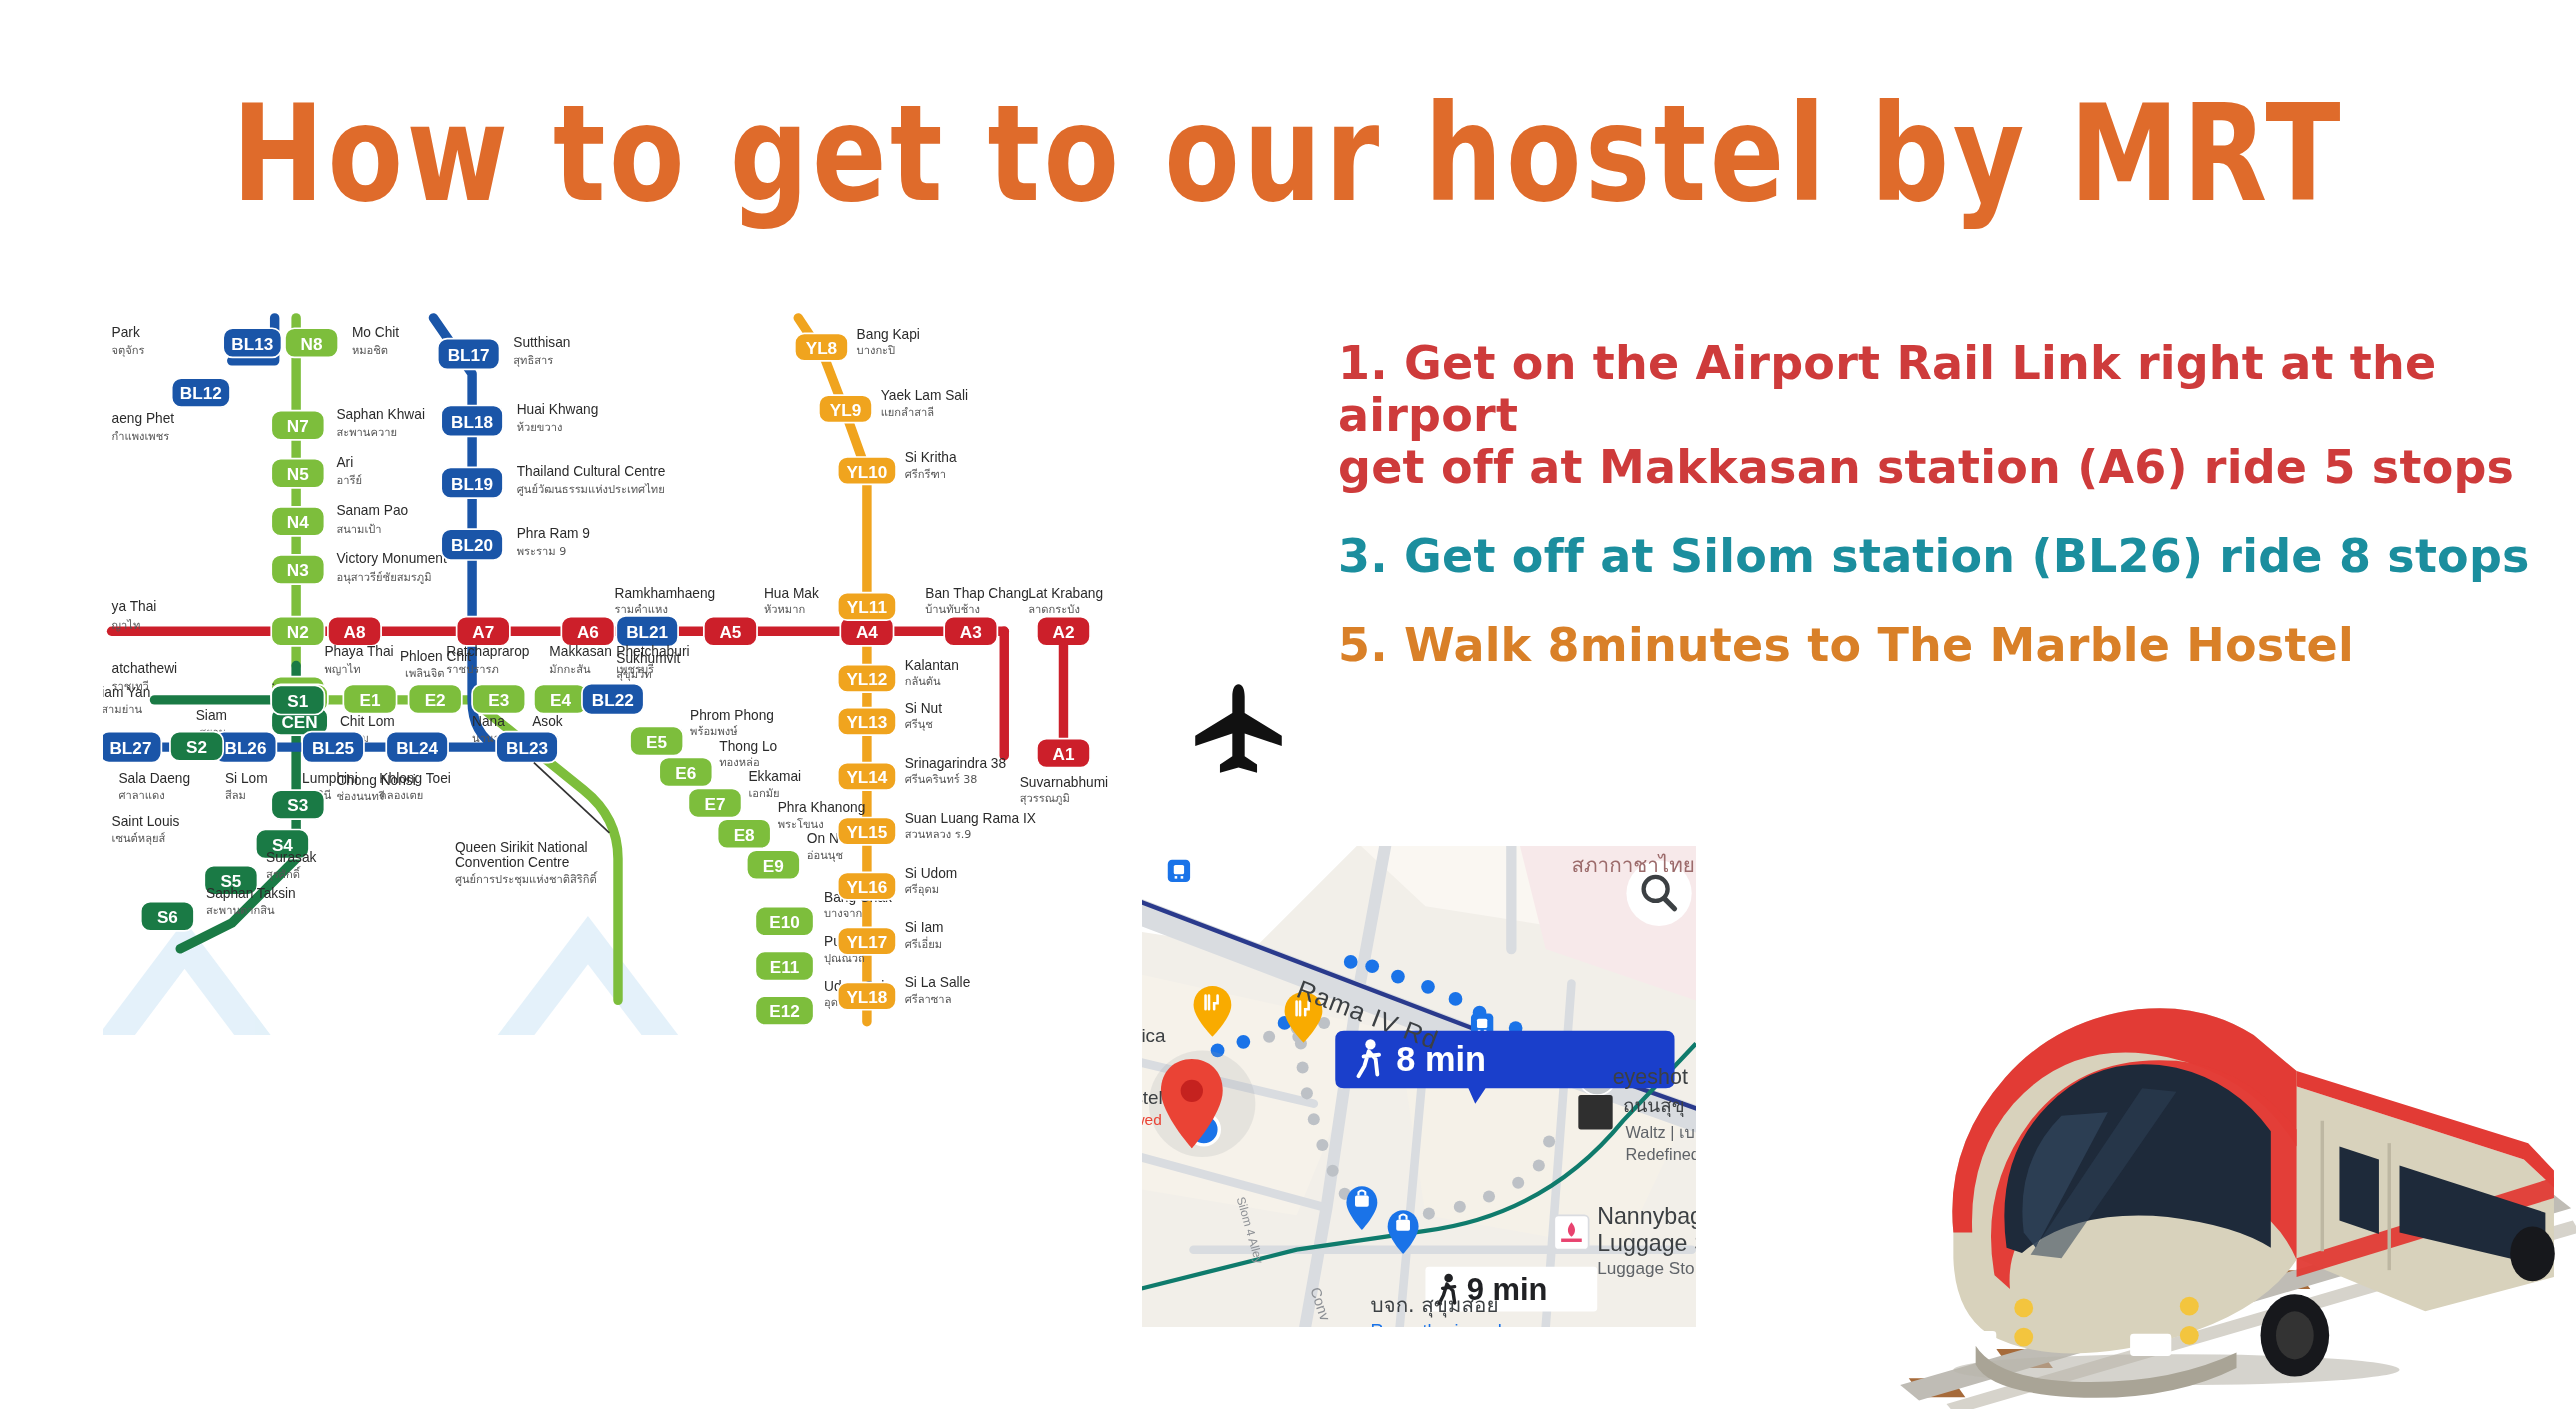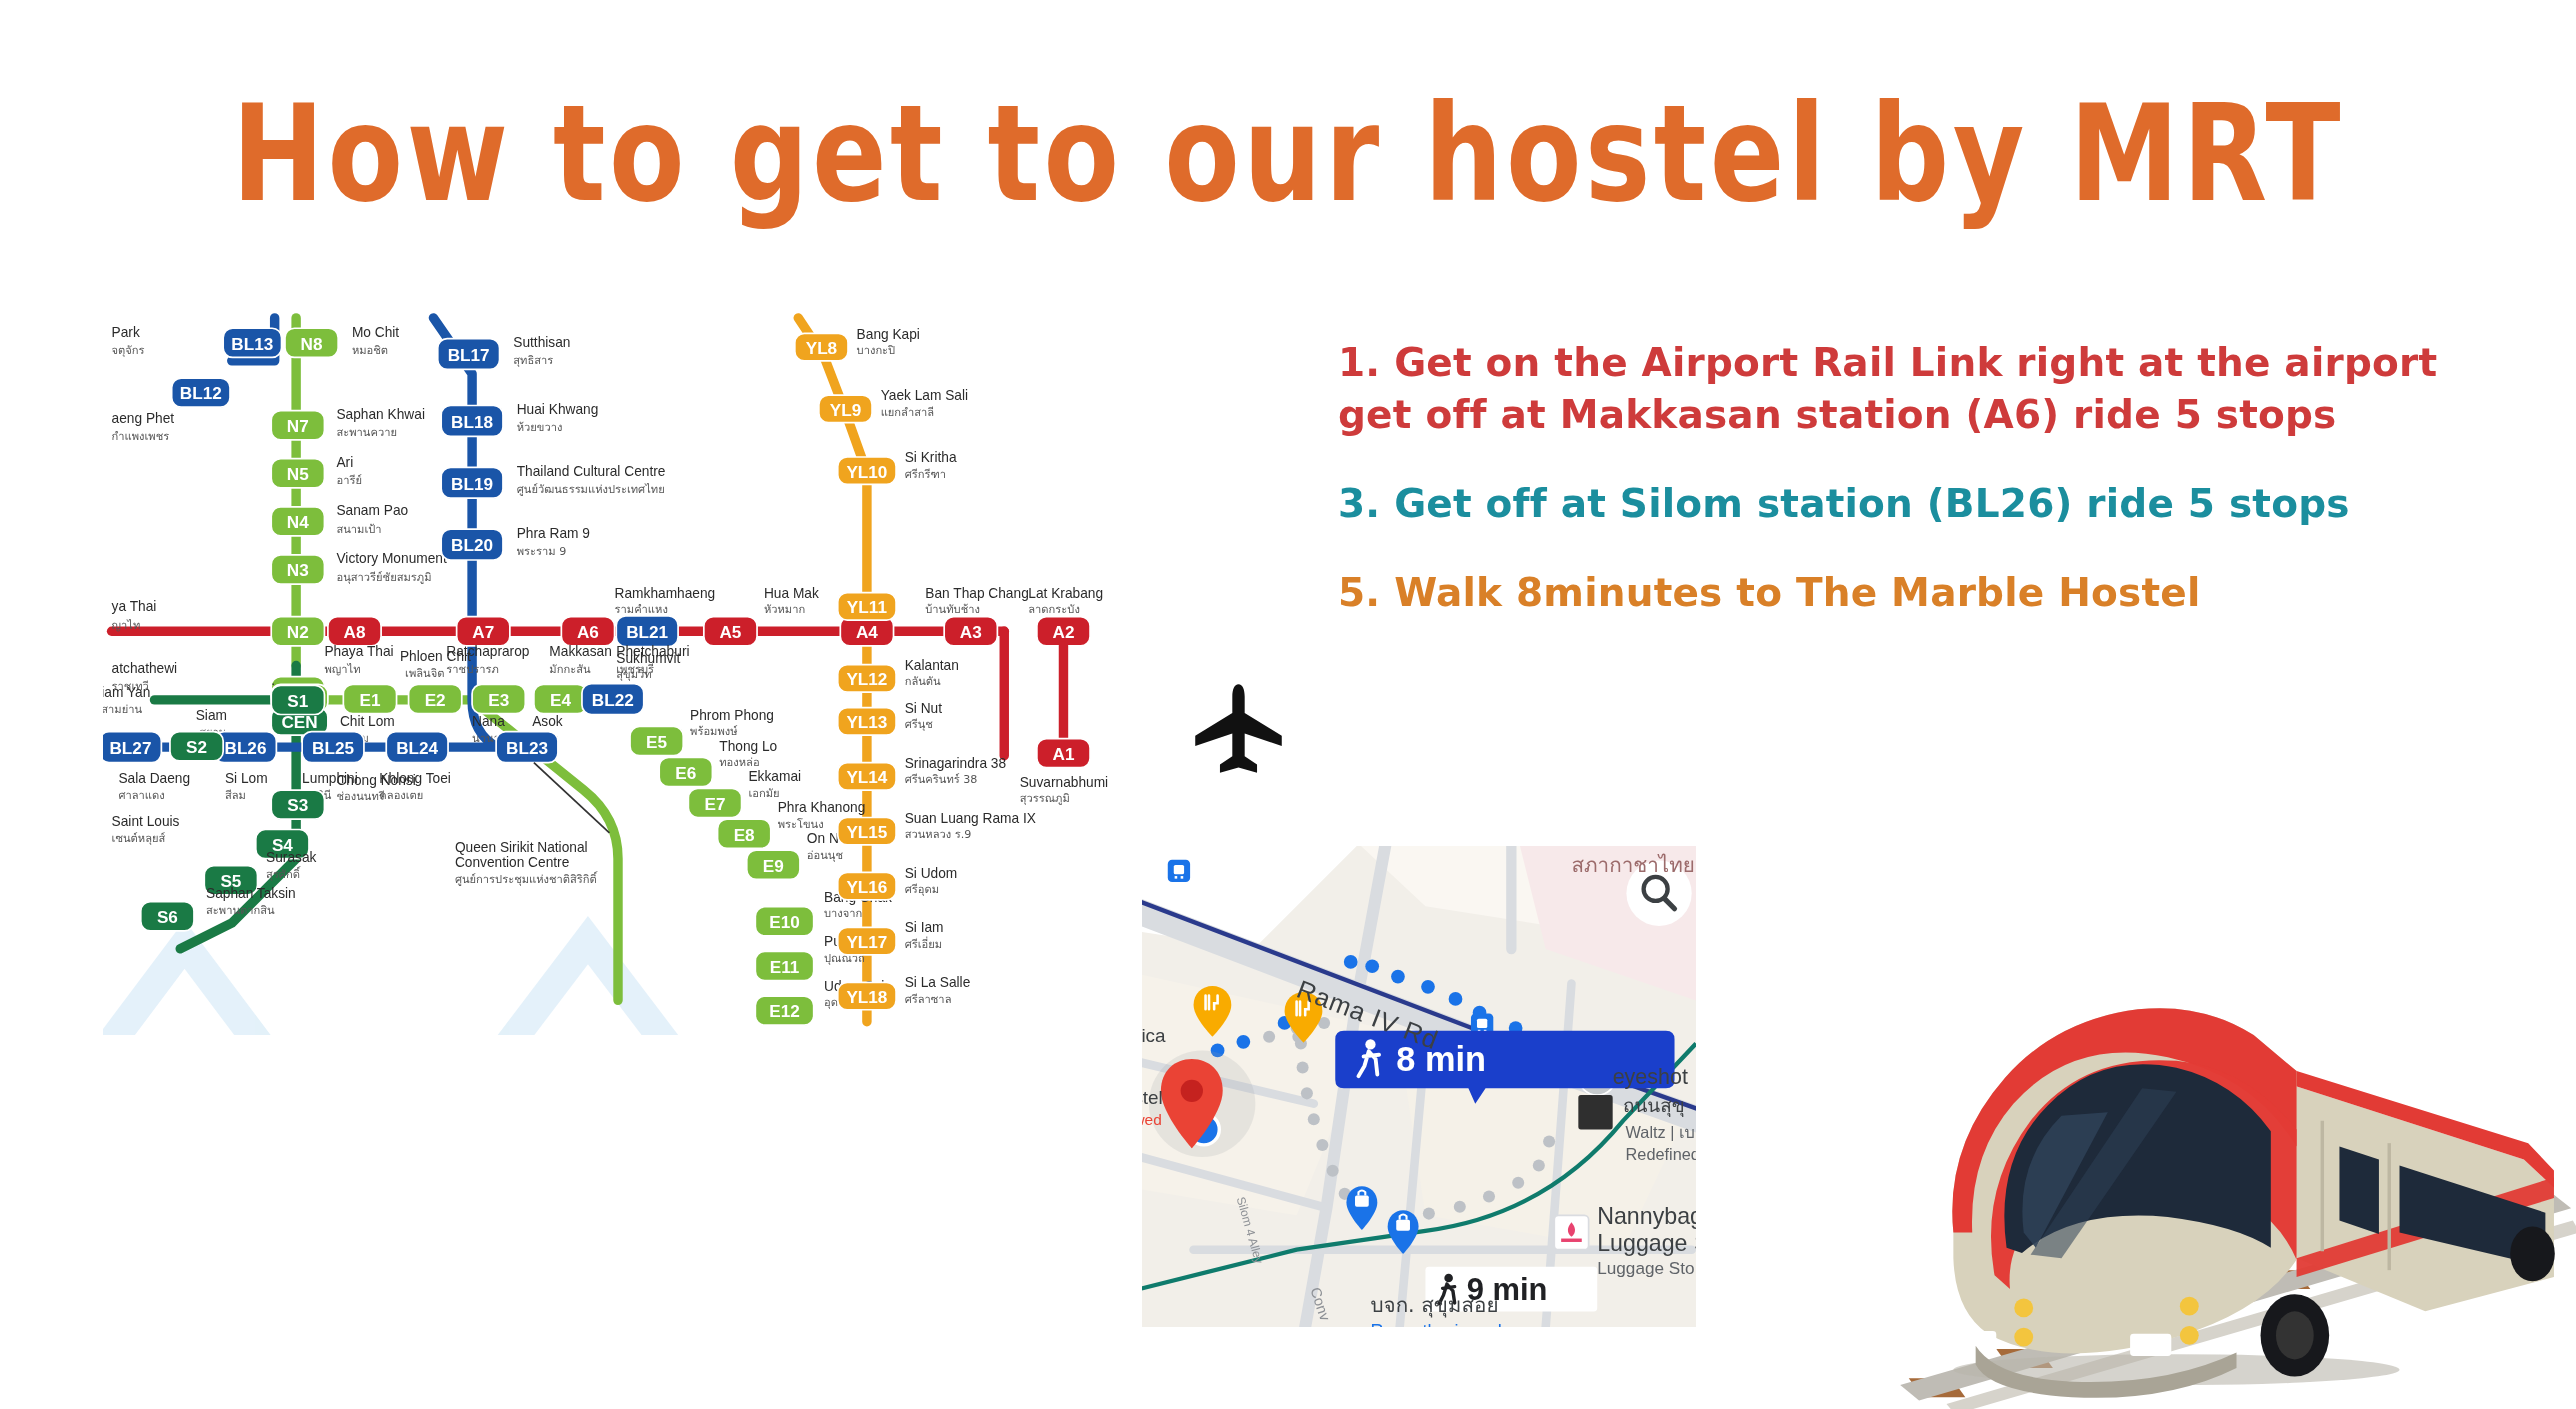--- a/index.html
+++ b/index.html
@@ -22,21 +22,21 @@
     transform-origin:center top;
   }
 
   
   #steps {
     position:absolute; left:1338px; top:337px; width:1219px;
   }
   .step {
     font-family:"DejaVu Sans", sans-serif;
     font-weight:700;
-    font-size:39px;
+    font-size:46px;
     line-height:52px;
     letter-spacing:0.2px;
     white-space:pre-line;
   }
   .step.s1 { color:#CE3B3B; margin-bottom:37px; }
   .step.s2 { color:#1A55A8; margin-bottom:37px; }
   .step.s3 { color:#1B8E9E; margin-bottom:37px; }
   .step.s4 { color:#D98028; }
 
   
@@ -688,21 +688,21 @@
       <text x="500" y="30" font-family="DejaVu Sans, sans-serif" font-size="24" fill="#9c6b6b">สภากาชาไทย</text>
 
       <text x="266" y="543" font-family="DejaVu Sans, sans-serif" font-size="24" fill="#3c4043">บจก.      สุขุมสอย</text>
       <text x="266" y="572" font-family="Liberation Sans, sans-serif" font-size="21" fill="#1A73E8">Recently viewed</text>
     </svg>
   </div>
 
   <div id="steps">
     <div class="step s1">1. Get on the Airport Rail Link right at the airport
 get off at Makkasan station (A6) ride 5 stops</div>
-    <div class="step s3">3. Get off at Silom station (BL26) ride 5 stops</div>
+    <div class="step s3">3. Get off at Silom station (BL26) ride 8 stops</div>
     <div class="step s4">5. Walk 8minutes to The Marble Hostel</div>
   </div>
 
   <svg id="train" viewBox="0 0 800 507" xmlns="http://www.w3.org/2000/svg">
 
     <g>
       <g fill="#A66A3A">
         <polygon points="18,470 68,470 84,492 34,492"></polygon>
         <polygon points="120,436 170,436 186,458 136,458"></polygon>
         <polygon points="222,404 272,404 288,426 238,426"></polygon>

